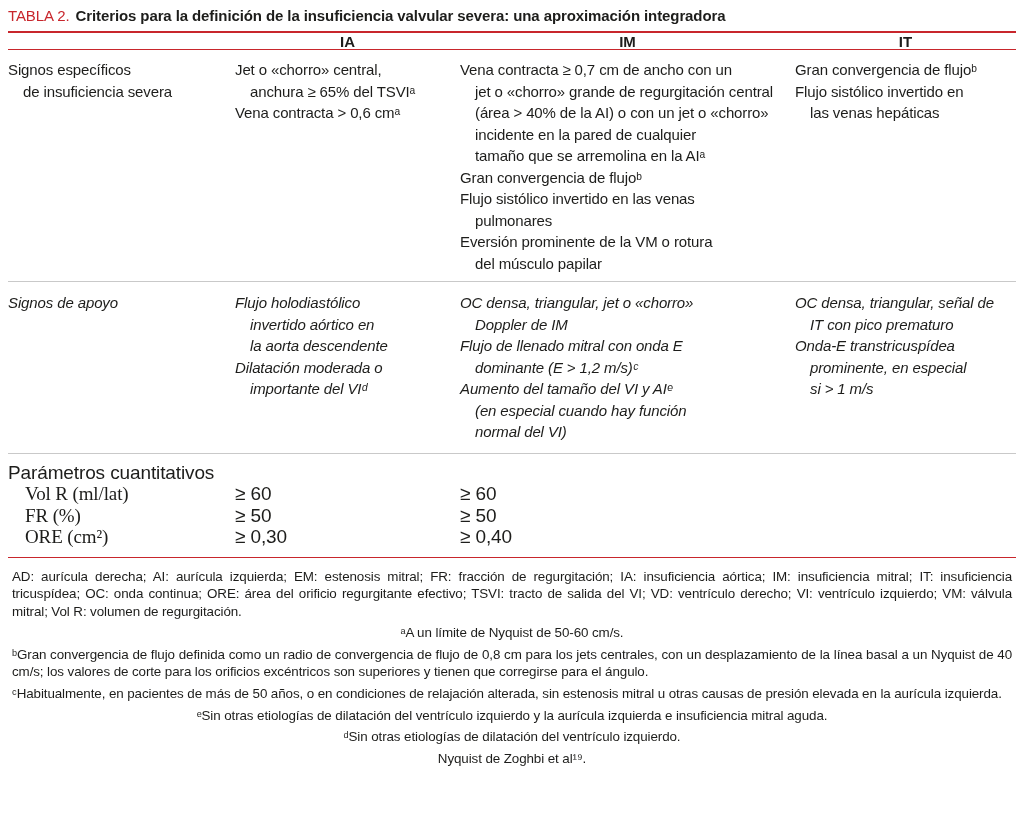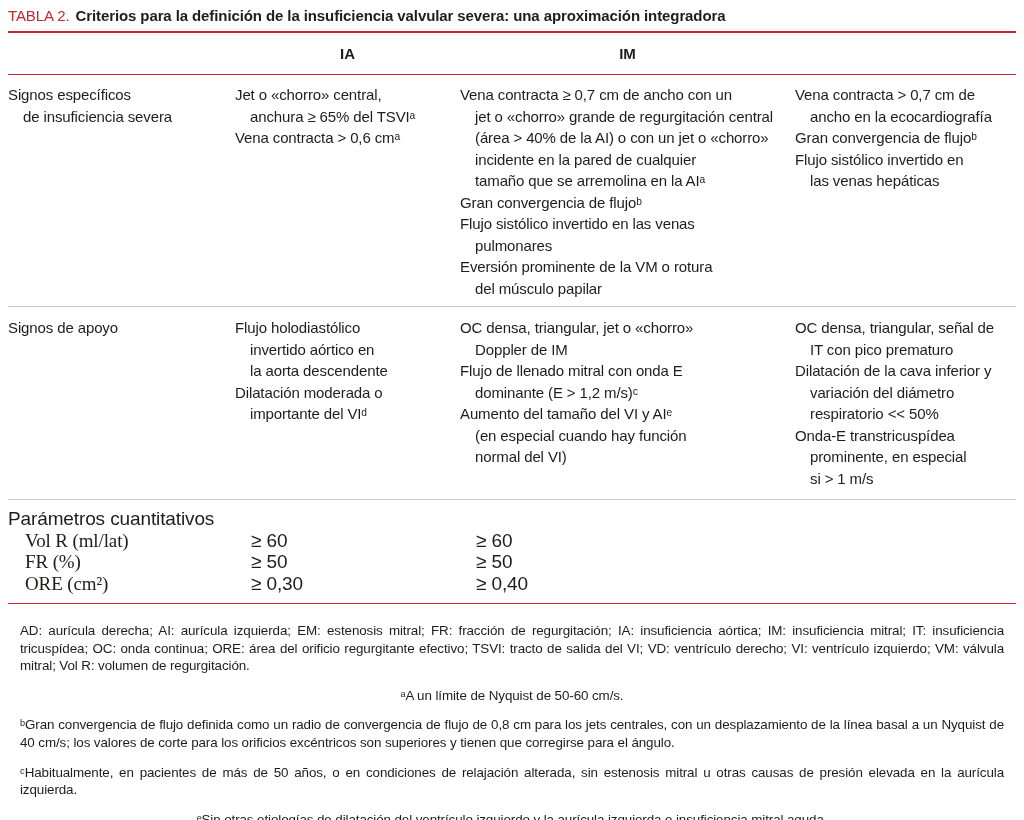--- a/index.html
+++ b/index.html
@@ -26,107 +26,106 @@
   .title .tag{color:var(--accent);font-weight:500;margin-right:6px;}
   .title .ttext{font-weight:700;}
 
   
   .grid{
     display:grid;
     grid-template-columns:227px 225px 335px 1fr;
   }
 
   .head-row{
-    height:42px;
+    height:17px;
     align-items:center;
     border-bottom:1.5px solid var(--accent);
     font-weight:700;font-size:15px;
   }
   .head-row .ch{text-align:center;}
 
   .body-row{
     font-size:15px;
     line-height:21.5px;
     letter-spacing:-0.12px;
   }
   .body-row .cell{padding-right:8px;white-space:nowrap;}
   .sep{border-bottom:1px solid var(--sep);}
   .row-signos-1{padding:9px 0 7px 0;}
-  .row-signos-2{padding:10px 0 10px 0;}
+  .row-signos-2{padding:10px 0 10px 0;font-style:italic;}
 
   .hang{padding-left:15px;text-indent:-15px;}
 
   
   .quant{padding:8px 0 9px 0;font-size:19px;line-height:21.5px;letter-spacing:-0.12px;}
   .qlabel{padding-left:17px;white-space:nowrap;font-family:Liberation Serif, serif;}
-  .qval{white-space:nowrap;margin-left:16px;}
+  .qval{white-space:nowrap;}
 
   
   .footnotes{
     border-top:1.5px solid var(--accent);
     padding-top:6px;
     font-size:13.4px;
     line-height:17.6px;
     letter-spacing:-0.1px;
   }
-  .footnotes p{margin:12px;text-align:justify;}
+  .footnotes p{margin:4px;text-align:justify;}
   .footnotes p.short{text-align:center;}
 </style>
 </head>
 <body>
 
 <div class="page">
 
   <div class="title">
     <span class="tag">TABLA 2.</span><span class="ttext">Criterios para la definición de la insuficiencia valvular severa: una aproximación integradora</span>
   </div>
 
   <div class="grid head-row">
     <div class="c0"></div>
     <div class="ch">IA</div>
     <div class="ch">IM</div>
+    <div class="ch">IT</div>
   </div>
 
   <div class="grid body-row sep row-signos-1">
     <div class="cell label">
         <div class="hang">Signos específicos<br>de insuficiencia severa</div>
       </div>
     <div class="cell">
         <div class="hang">Jet o «chorro» central,<br>anchura ≥ 65% del TSVIᵃ</div>
         <div class="hang">Vena contracta &gt; 0,6 cmᵃ</div>
       </div>
     <div class="cell">
         <div class="hang">Vena contracta ≥ 0,7 cm de ancho con un<br>jet o «chorro» grande de regurgitación central<br>(área &gt; 40% de la AI) o con un jet o «chorro»<br>incidente en la pared de cualquier<br>tamaño que se arremolina en la AIᵃ</div>
         <div class="hang">Gran convergencia de flujoᵇ</div>
         <div class="hang">Flujo sistólico invertido en las venas<br>pulmonares</div>
         <div class="hang">Eversión prominente de la VM o rotura<br>del músculo papilar</div>
       </div>
     <div class="cell">
-        <div class="hang">Vena contracta &gt; 0,7 cm de<br>ancho en la ecocardiografía</div>
         <div class="hang">Gran convergencia de flujoᵇ</div>
         <div class="hang">Flujo sistólico invertido en<br>las venas hepáticas</div>
       </div>
   </div>
 
   <div class="grid body-row sep row-signos-2">
     <div class="cell label">
         <div class="hang">Signos de apoyo</div>
       </div>
     <div class="cell">
         <div class="hang">Flujo holodiastólico<br>invertido aórtico en<br>la aorta descendente</div>
         <div class="hang">Dilatación moderada o<br>importante del VIᵈ</div>
       </div>
     <div class="cell">
         <div class="hang">OC densa, triangular, jet o «chorro»<br>Doppler de IM</div>
         <div class="hang">Flujo de llenado mitral con onda E<br>dominante (E &gt; 1,2 m/s)ᶜ</div>
         <div class="hang">Aumento del tamaño del VI y AIᵉ<br>(en especial cuando hay función<br>normal del VI)</div>
       </div>
     <div class="cell">
         <div class="hang">OC densa, triangular, señal de<br>IT con pico prematuro</div>
-        <div class="hang">Dilatación de la cava inferior y<br>variación del diámetro<br>respiratorio &lt;&lt; 50%</div>
         <div class="hang">Onda-E transtricuspídea<br>prominente, en especial<br>si &gt; 1 m/s</div>
       </div>
   </div>
 
   <div class="quant">
     <div class="qhead">Parámetros cuantitativos</div>
 
     <div class="grid">
       <div class="qlabel">Vol R (ml/lat)</div>
       <div class="qval">≥ 60</div>

